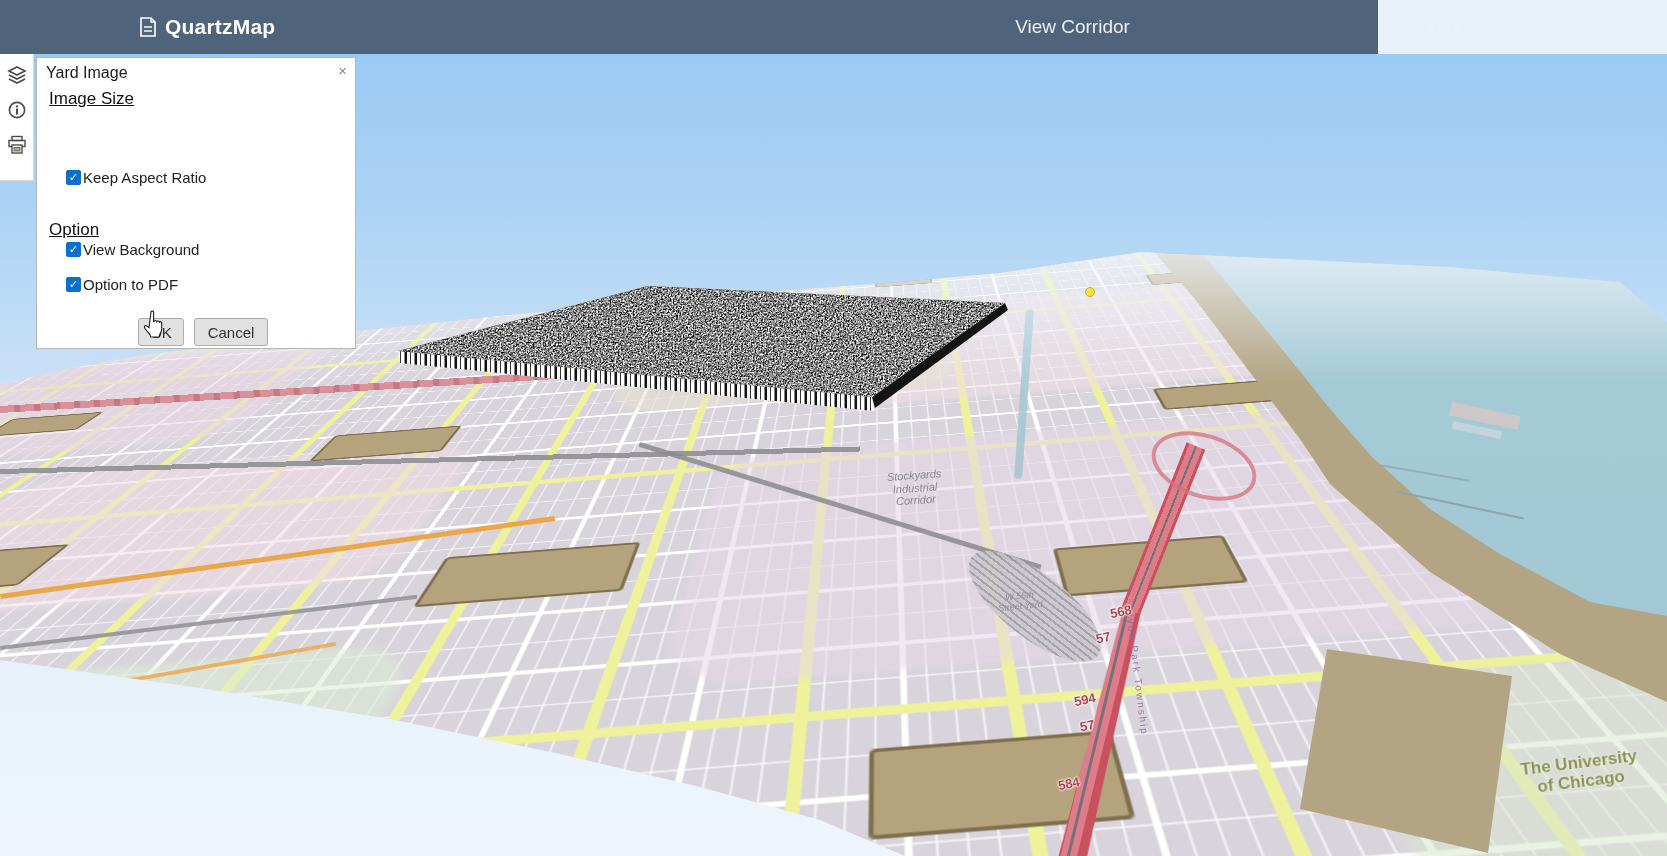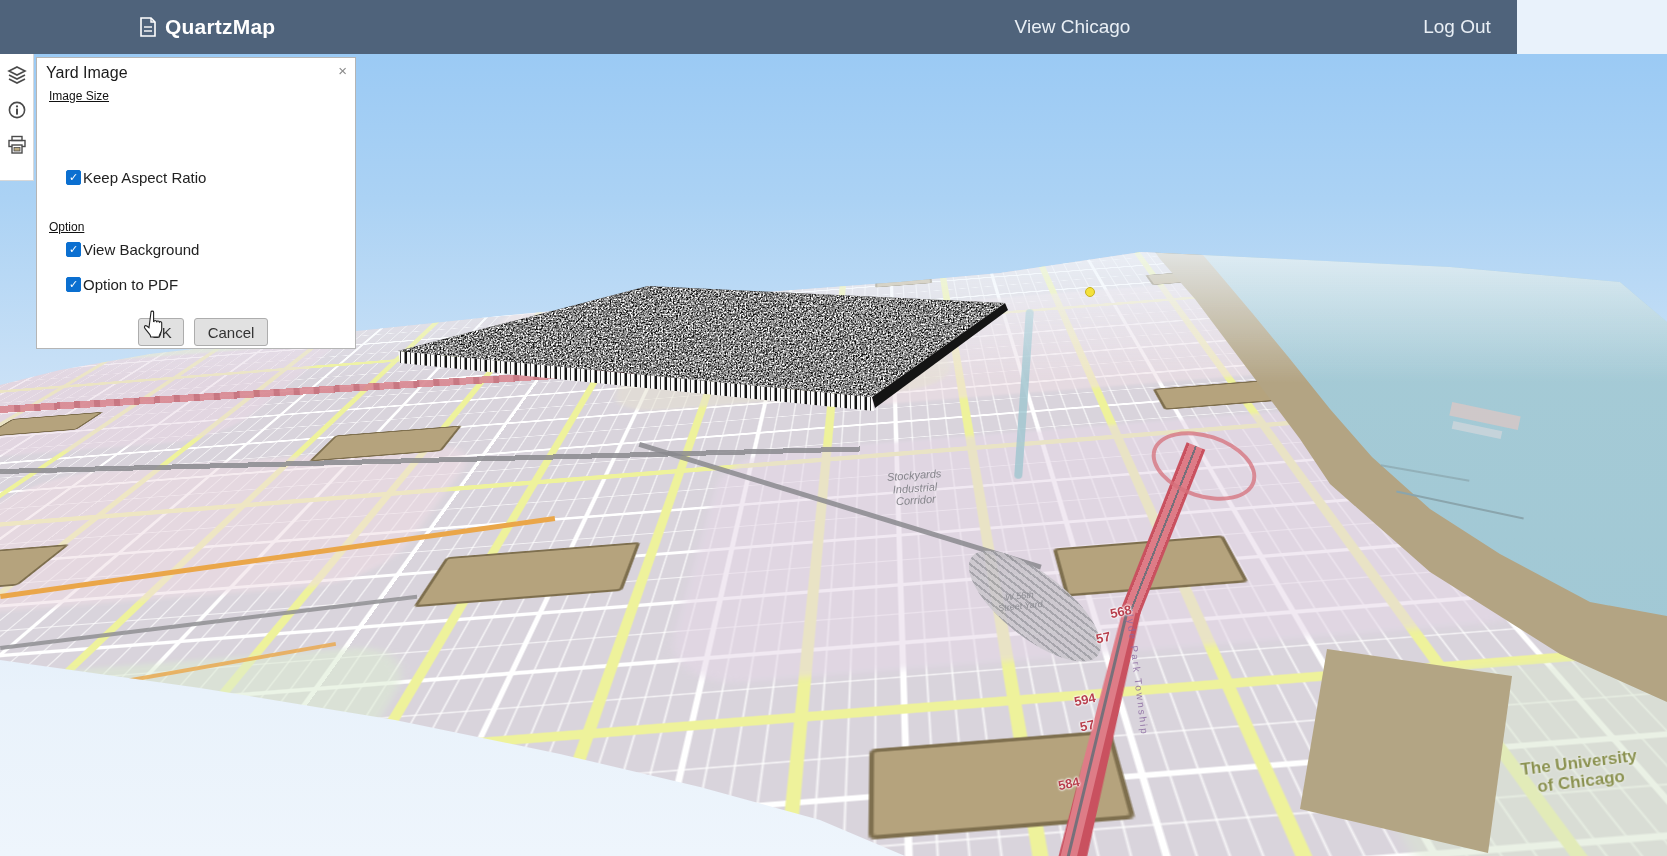--- a/index.html
+++ b/index.html
@@ -1,20 +1,20 @@
 <!DOCTYPE html>
 <html><head>
 <meta charset="utf-8">
 <style>
   html,body{margin:0;padding:0;}
   body{width:1667px;height:856px;position:relative;overflow:hidden;
        font-family:"Liberation Sans", sans-serif;background:#e9f2fb;}
 
   
-  .nav{position:absolute;top:0;left:0;width:1517px;height:54px;background:#4f637b;z-index:50;}
+  .nav{position:absolute;top:0;left:0;width:1378px;height:54px;background:#4f637b;z-index:50;}
   .brand{position:absolute;left:140px;top:0;height:54px;display:flex;align-items:center;gap:9px;
          color:#fff;font-size:21px;font-weight:bold;letter-spacing:.2px;cursor:pointer;}
   .nav-item{position:absolute;top:0;height:54px;display:flex;align-items:center;justify-content:center;
             color:#e9eff5;font-size:19px;font-weight:300;cursor:pointer;}
   .nav-admin{left:575px;width:150px;}
   .nav-meta{left:995px;width:155px;}
   .nav-logout{left:1412px;width:90px;}
 
   
   .scene{position:absolute;top:54px;left:0;width:1667px;height:802px;overflow:hidden;
@@ -75,21 +75,21 @@
   .sidebar{position:absolute;left:0;top:54px;width:33px;height:116px;background:#fff;z-index:60;
            border-right:1px solid #d8d8d8;border-bottom:1px solid #d8d8d8;
            display:flex;flex-direction:column;align-items:center;gap:13px;padding-top:10px;}
   .tool{width:22px;height:22px;display:flex;align-items:center;justify-content:center;cursor:pointer;}
 
   
   .dialog{position:absolute;left:36px;top:57px;width:318px;height:290px;background:#fff;
           border:1px solid #b5b5b5;z-index:70;color:#1a1a1a;}
   .dlg-title{position:absolute;left:9px;top:6px;font-size:16px;}
   .dlg-close{position:absolute;right:8px;top:4px;font-size:15px;color:#8a8a8a;cursor:pointer;}
-  .dlg-head{position:absolute;left:12px;font-size:12px;text-decoration:underline;color:#111;}
+  .dlg-head{position:absolute;left:12px;font-size:17px;text-decoration:underline;color:#111;}
   .h-size{top:31px;}  .h-opt{top:151px;margin-top:11px;}
   .dlg-row{position:absolute;left:22px;top:66px;font-size:15px;color:#222;display:flex;align-items:center;}
   .dlg-input{width:48px;height:22px;margin:0 6px;border:1px solid #969696;background:#f0f0f0;
              font-size:15px;text-align:center;font-family:"Liberation Sans",sans-serif;color:#222;}
   .cbrow{position:absolute;left:29px;display:flex;align-items:center;font-size:15px;color:#222;}
   .cb-keep{top:111px;} .cb-fill{top:183px;} .cb-pdf{top:218px;}
   .cb{width:13px;height:13px;background:#0b6fd0;border:1px solid #0b6fd0;border-radius:2px;color:#fff;
       font-size:11px;line-height:13px;text-align:center;margin-right:2px;cursor:pointer;flex:0 0 auto;}
   .btn{position:absolute;top:260px;height:28px;background:#e1e1e1;border:1px solid #adadad;border-radius:3px;
        font-size:15px;color:#333;font-family:"Liberation Sans",sans-serif;cursor:pointer;}
@@ -104,21 +104,21 @@
   <div class="brand">
     <svg width="16" height="20" viewBox="0 0 16 20">
       <path d="M1 1 h10 l4 4 v14 h-14 z" fill="none" stroke="#fff" stroke-width="1.6"></path>
       <path d="M11 1 v4 h4" fill="none" stroke="#fff" stroke-width="1.4"></path>
       <line x1="4" y1="10" x2="12" y2="10" stroke="#fff" stroke-width="1.4"></line>
       <line x1="4" y1="14" x2="12" y2="14" stroke="#fff" stroke-width="1.4"></line>
     </svg>
     <span>QuartzMap</span>
   </div>
   <div class="nav-item nav-meta">
-      <span>View Chicago</span>
+      <span>View Corridor</span>
     </div>
   <div class="nav-item nav-logout">
       <span>Log Out</span>
     </div>
 </div>
 
 <div class="scene">
 
   <div class="mapclip">
     <div class="tilt">

